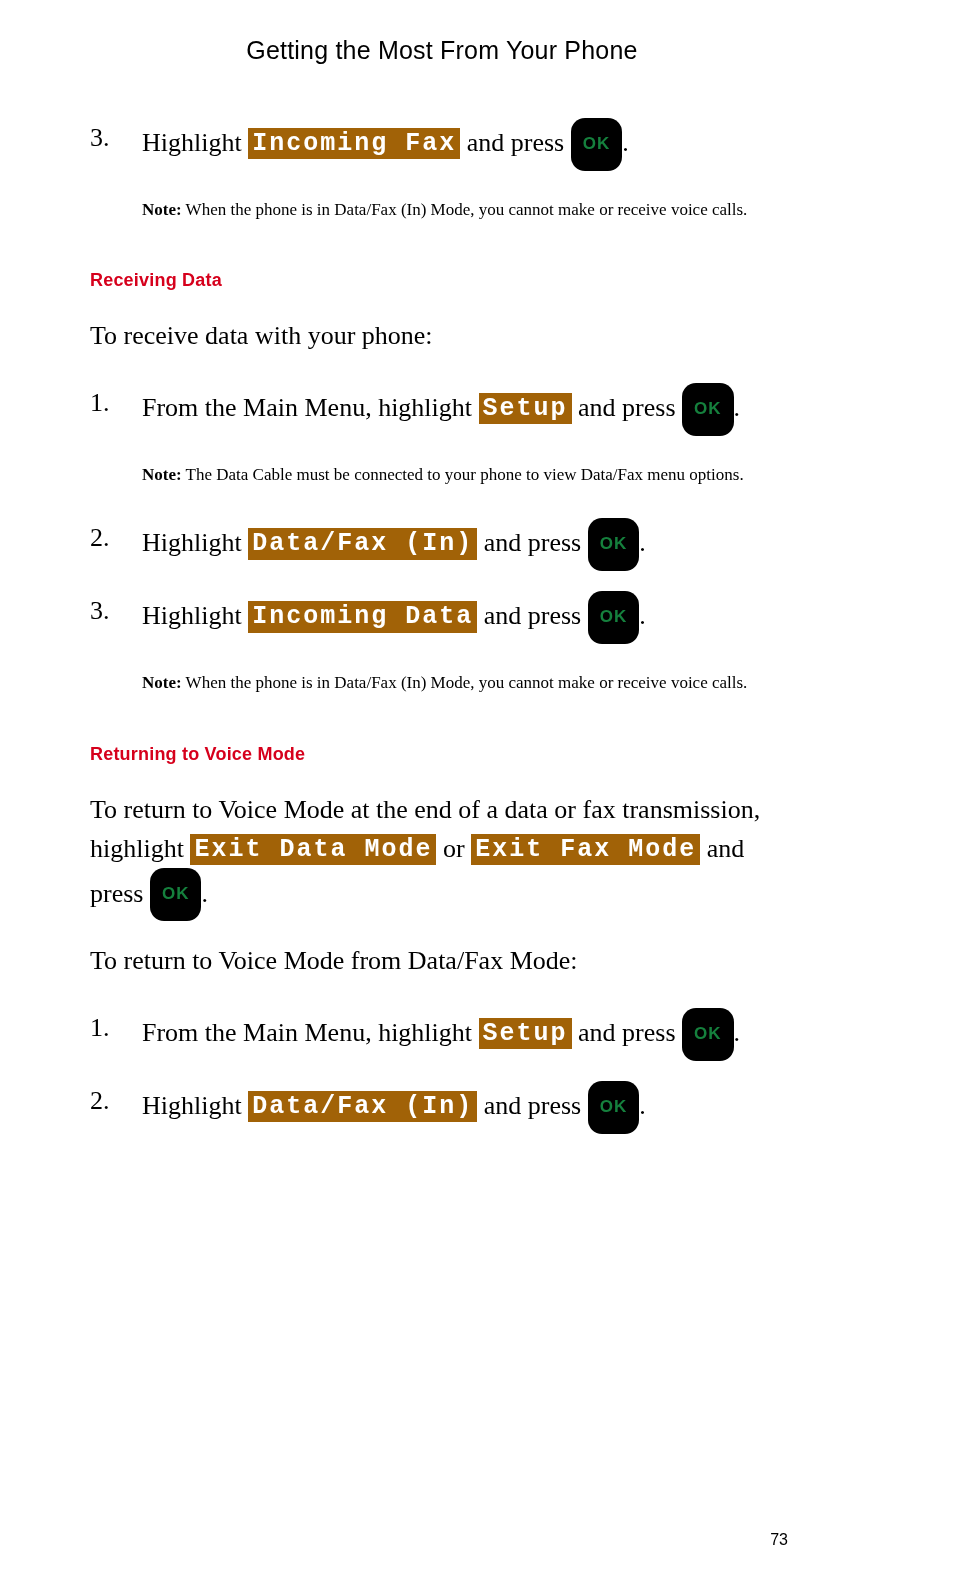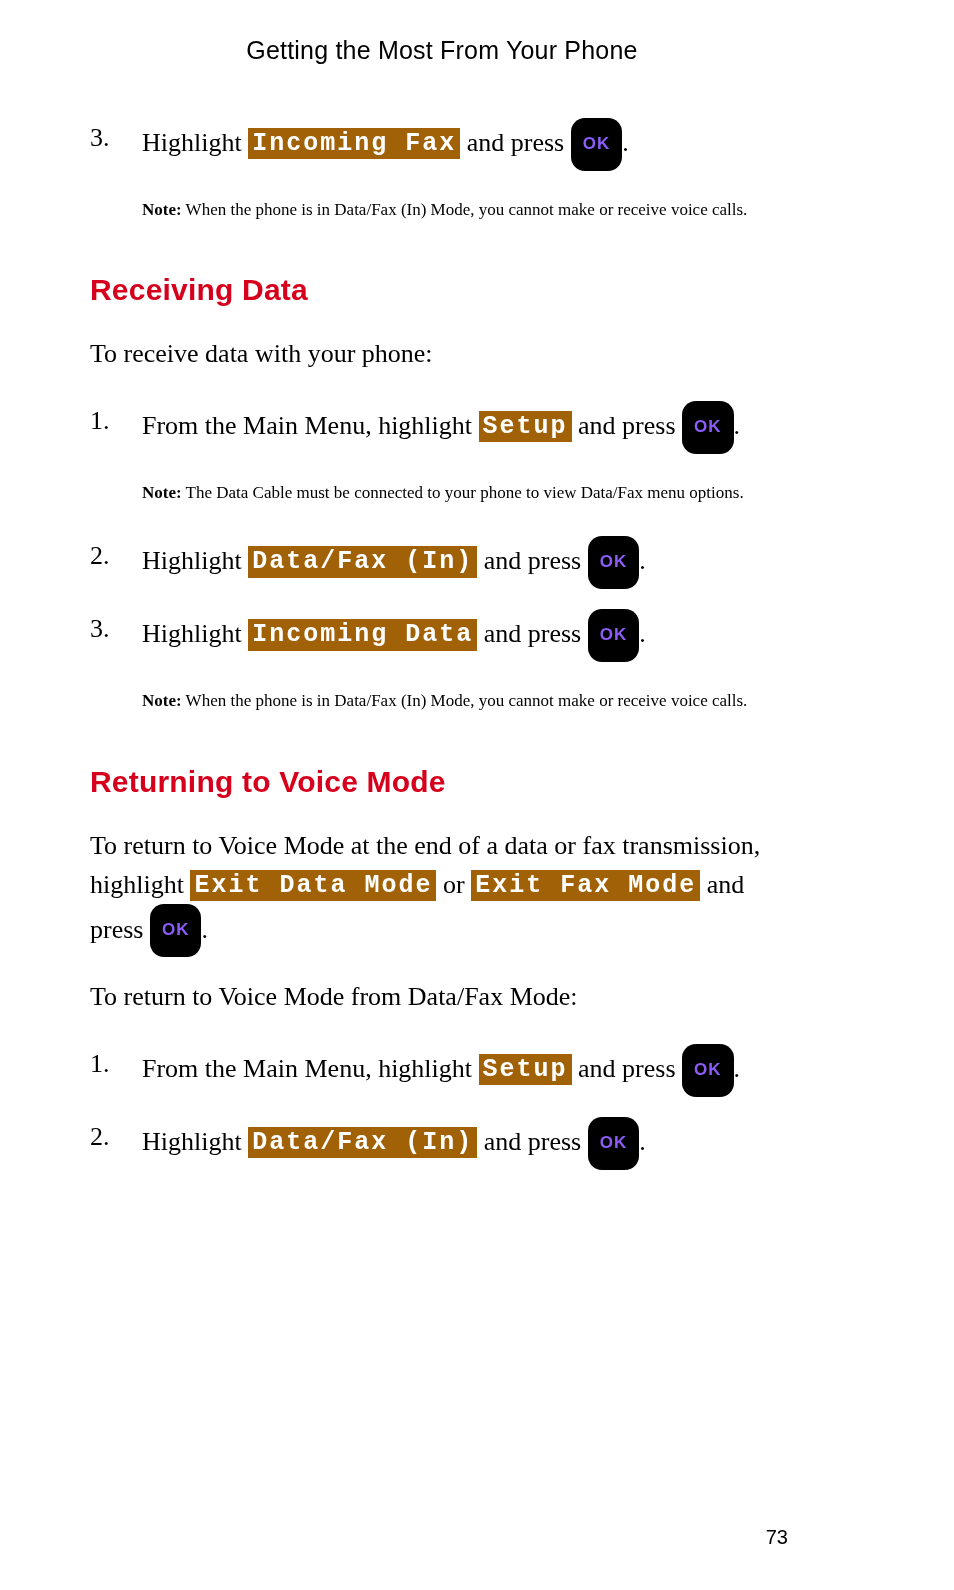--- a/index.html
+++ b/index.html
@@ -60,57 +60,57 @@
     margin-top: 26px;
     margin-bottom: 10px;
   }
   .note .note-label {
     font-weight: bold;
   }
   h2.section-heading {
     font-family: "Helvetica Neue", Arial, sans-serif;
     font-weight: 700;
     color: #d6001c;
-    font-size: 30px;
+    font-size: 18px;
     margin: 34px 0 22px 0;
     letter-spacing: 0.2px;
   }
   .menu-chip {
     display: inline-block;
     background: #a16207;
     color: #fff;
     font-family: "Courier New", Courier, monospace;
     font-weight: bold;
     letter-spacing: 2px;
     padding: 0 4px;
     font-size: 25px;
     line-height: 1.25;
     vertical-align: 1px;
   }
   .ok-btn {
     display: inline-flex;
     align-items: center;
     justify-content: center;
     background: #000;
-    color: #8b5cf6;
+    color: #15803d;
     font-family: "Helvetica Neue", Arial, sans-serif;
     font-weight: 800;
     font-size: 17px;
     letter-spacing: 1px;
     height: 25px;
     padding: 14px 12px;
     border-radius: 14px;
     vertical-align: 2px;
   }
   .page-number {
     position: absolute;
     bottom: 38px;
     right: 96px;
     font-family: "Helvetica Neue", Arial, sans-serif;
-    font-size: 20px;
+    font-size: 16px;
   }
 </style>
 </head>
 <body>
 
 <div class="page">
 
   <div class="running-header">Getting the Most From Your Phone</div>
 
   <ol class="steps">

